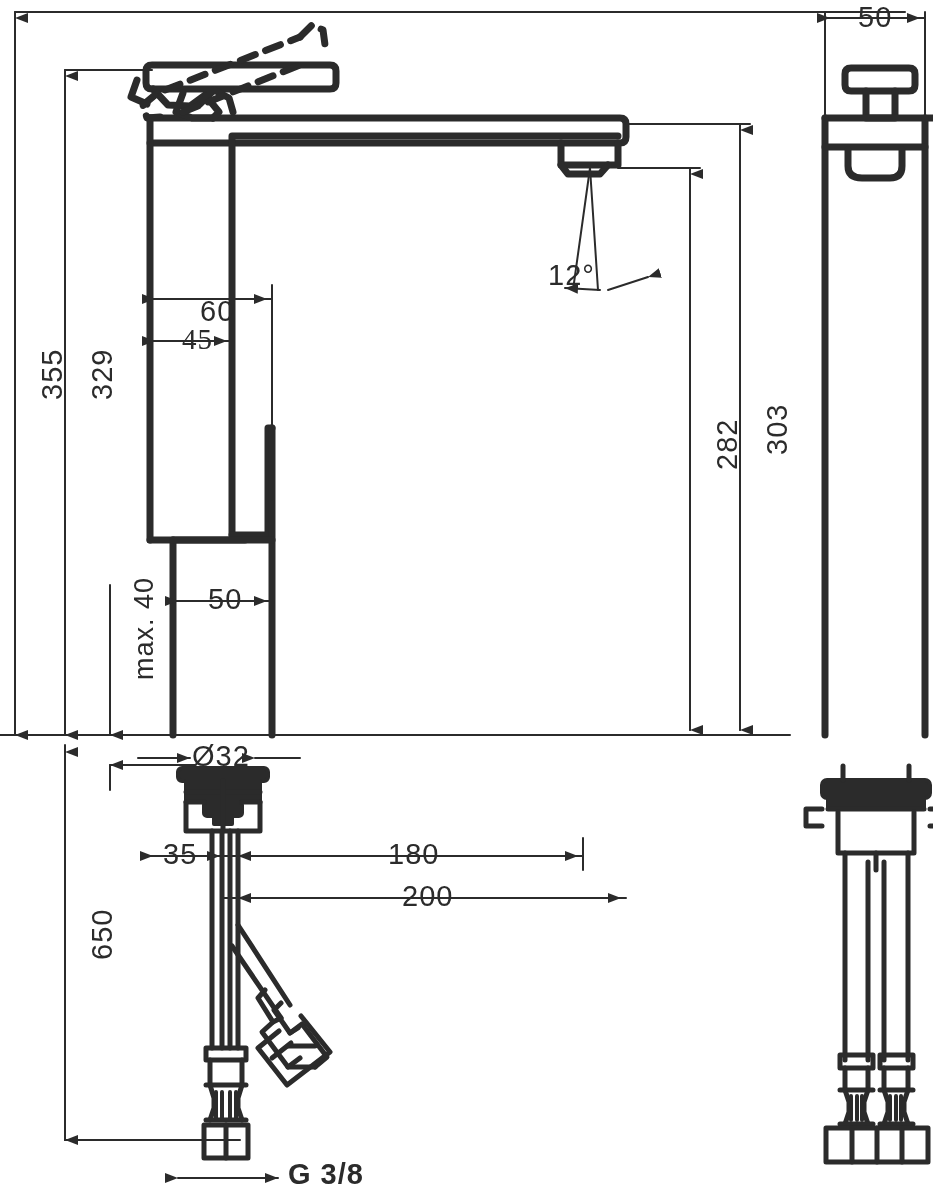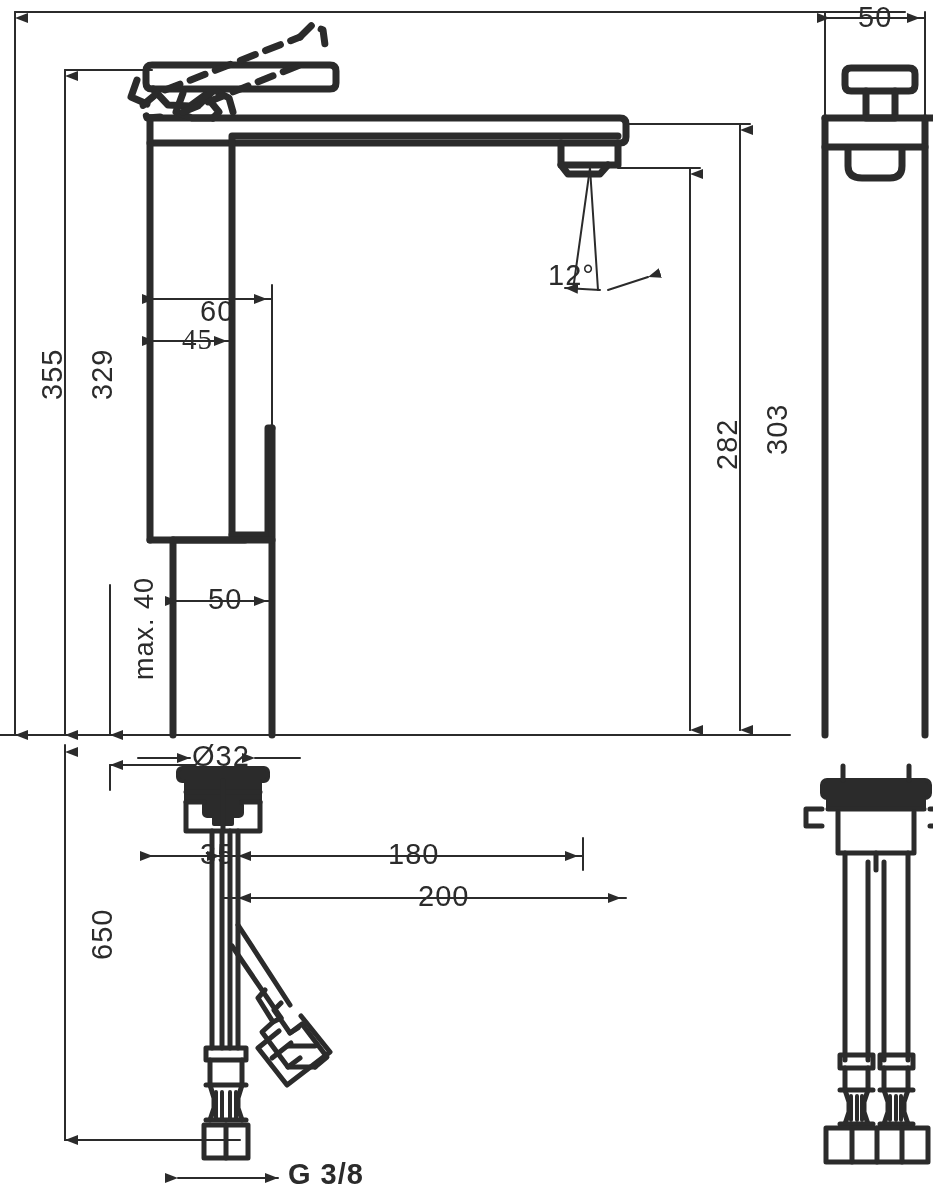--- a/index.html
+++ b/index.html
@@ -267,23 +267,23 @@
 <div class="lbl" style="left:208px; top:585px;">50</div>
 
 <div class="lbl" style="left:192px; top:742px;text-align:right;">Ø32</div>
 
 <div class="lbl" style="left:548px; top:261px;">12°</div>
 
 <div class="lbl vert" style="left:713px; top:470px;">282</div>
 
 <div class="lbl vert" style="left:763px; top:455px;">303</div>
 
-<div class="lbl" style="left:163px; top:840px;margin-left:37px;">35</div>
+<div class="lbl" style="left:163px; top:840px;">35</div>
 
 <div class="lbl" style="left:388px; top:840px;">180</div>
 
-<div class="lbl" style="left:418px; top:882px;text-align:right;">200</div>
+<div class="lbl" style="left:402px; top:882px;text-align:right;">200</div>
 
 <div class="lbl" style="left:288px; top:1160px;font-weight:bold;">G 3/8</div>
 
 <div class="lbl" style="left:858px; top:3px;">50</div>
 
 </div>
 
 </body></html>

